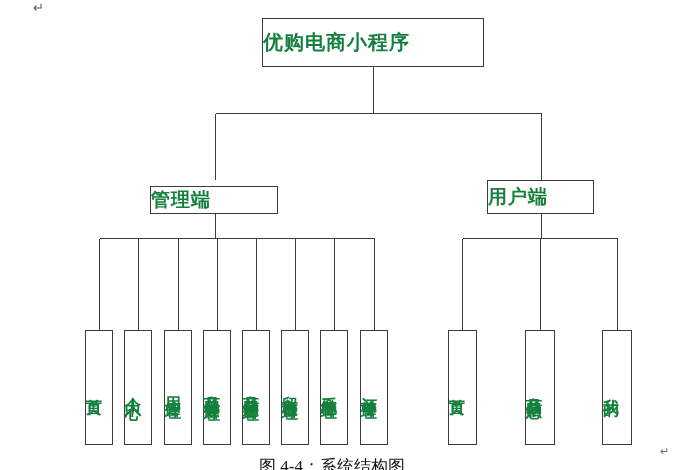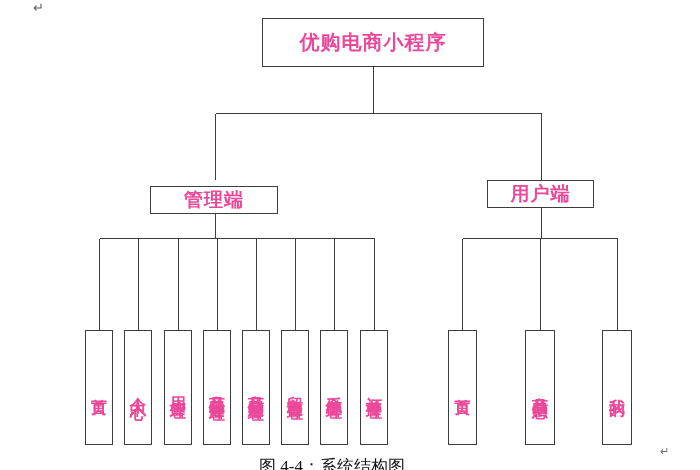--- a/index.html
+++ b/index.html
@@ -10,22 +10,21 @@
     overflow:hidden;
     font-family:"Liberation Sans", sans-serif;
   }
   #connectors{position:absolute;left:0;top:0;width:700px;height:470px;}
   .box{
     position:absolute;
     border:1px solid #3c3c3c;
     background:#ffffff;
     display:flex;
     align-items:center;
-    justify-content:center;
-    color:#ec4899;
+    color:#15803d;
     font-weight:bold;
     box-sizing:border-box;
   }
   .htext{font-size:19px;letter-spacing:1px;white-space:nowrap;}
   .root-box .htext{font-size:20px;}
   .leaf{top:330px;width:28px;height:115px;}
   .vtext{
     writing-mode:vertical-rl;
     text-orientation:upright;
     font-size:16px;
@@ -83,21 +82,21 @@
   <div class="pmark" style="left:33px;top:1px;">↵</div>
   <div class="pmark small" style="left:660px;top:446px;">↵</div>
 
   <div class="box root-box" style="left:262px;top:18px;width:222px;height:49px;">
     <span class="htext">优购电商小程序</span>
   </div>
 
   <div class="box" style="left:150px;top:180px;width:128px;height:28px;margin-top:6px;">
     <span class="htext">管理端</span>
   </div>
-  <div class="box" style="left:487px;top:180px;width:107px;height:28px;">
+  <div class="box" style="left:487px;top:180px;width:107px;height:34px;">
     <span class="htext">用户端</span>
   </div>
 
   <div class="box leaf" style="left:85px;">
     <span class="vtext">首页</span>
   </div>
   <div class="box leaf" style="left:124px;">
     <span class="vtext">个人中心</span>
   </div>
   <div class="box leaf" style="left:164px;">

